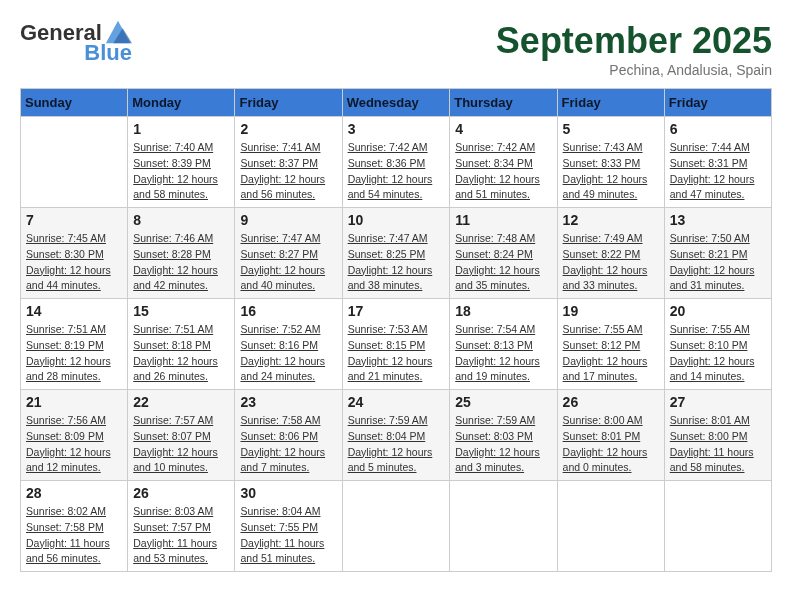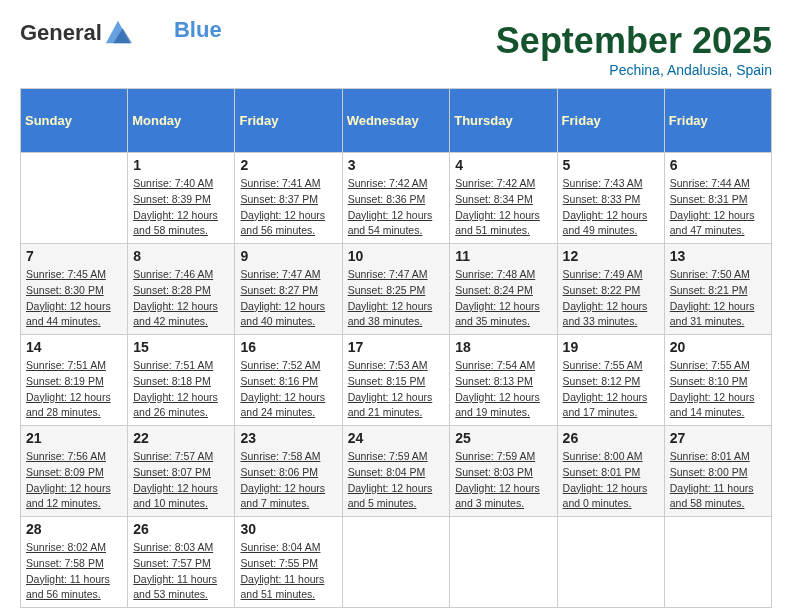--- a/index.html
+++ b/index.html
@@ -39,31 +39,31 @@
     .title-section {
       text-align: right;
     }
     .month-title {
       font-size: 36px;
       font-weight: bold;
       color: #14532d;
     }
     .location {
       font-size: 14px;
-      color: #0369a1;
+      color: #737373;
     }
     table {
       width: 100%;
       border-collapse: collapse;
       font-size: 11px;
     }
     thead tr th {
       background-color: #3a7bd5;
-      color: #fef9c3;
-      padding: 24px 4px;
+      color: #0f172a;
+      padding: 6px 4px;
       text-align: left;
       font-size: 13px;
       font-weight: bold;
       border: 1px solid #ccc;
     }
     tbody tr td {
       border: 1px solid #ccc;
       padding: 4px 5px;
       vertical-align: top;
       width: 108px;
@@ -93,21 +93,21 @@
     }
     .empty-cell {
       background-color: inherit;
     }
   </style>
 </head>
 <body>
 
 <div class="header">
   <div class="logo">
-    <div style="display:flex;flex-direction:row;align-items:center;">
+    <div style="display:flex;flex-direction:column;align-items:flex-end;">
       <div style="display:flex;align-items:center;">
         <span class="logo-text-general">General</span>
         <svg class="logo-icon" viewBox="0 0 30 30" xmlns="http://www.w3.org/2000/svg">
           <polygon points="2,28 15,4 28,28" fill="#4a90d9" opacity="0.85"></polygon>
           <polygon points="10,28 20,12 30,28" fill="#2a5fa8" opacity="0.7"></polygon>
         </svg>
       </div>
       <span class="logo-text-blue" style="margin-top:-6px;margin-left:42px;">Blue</span>
     </div>
   </div>

